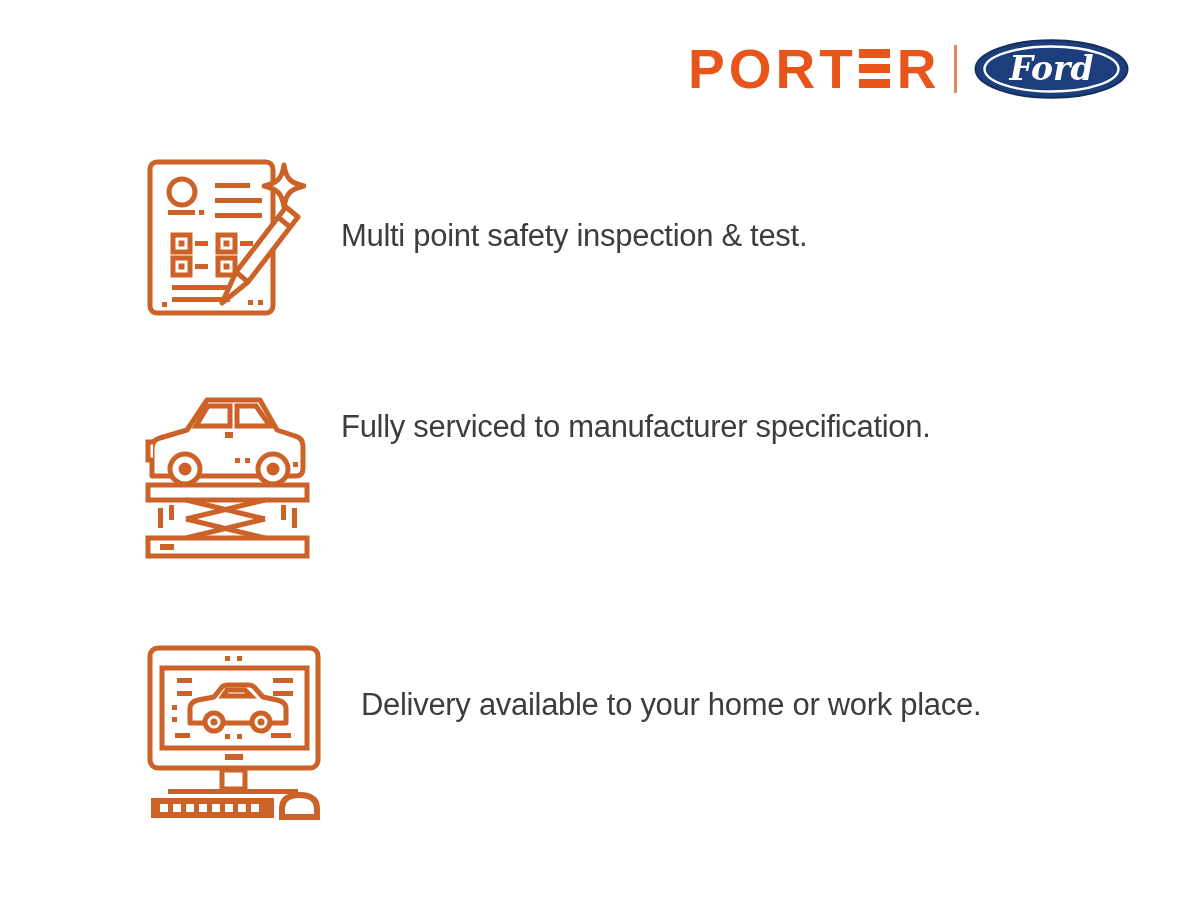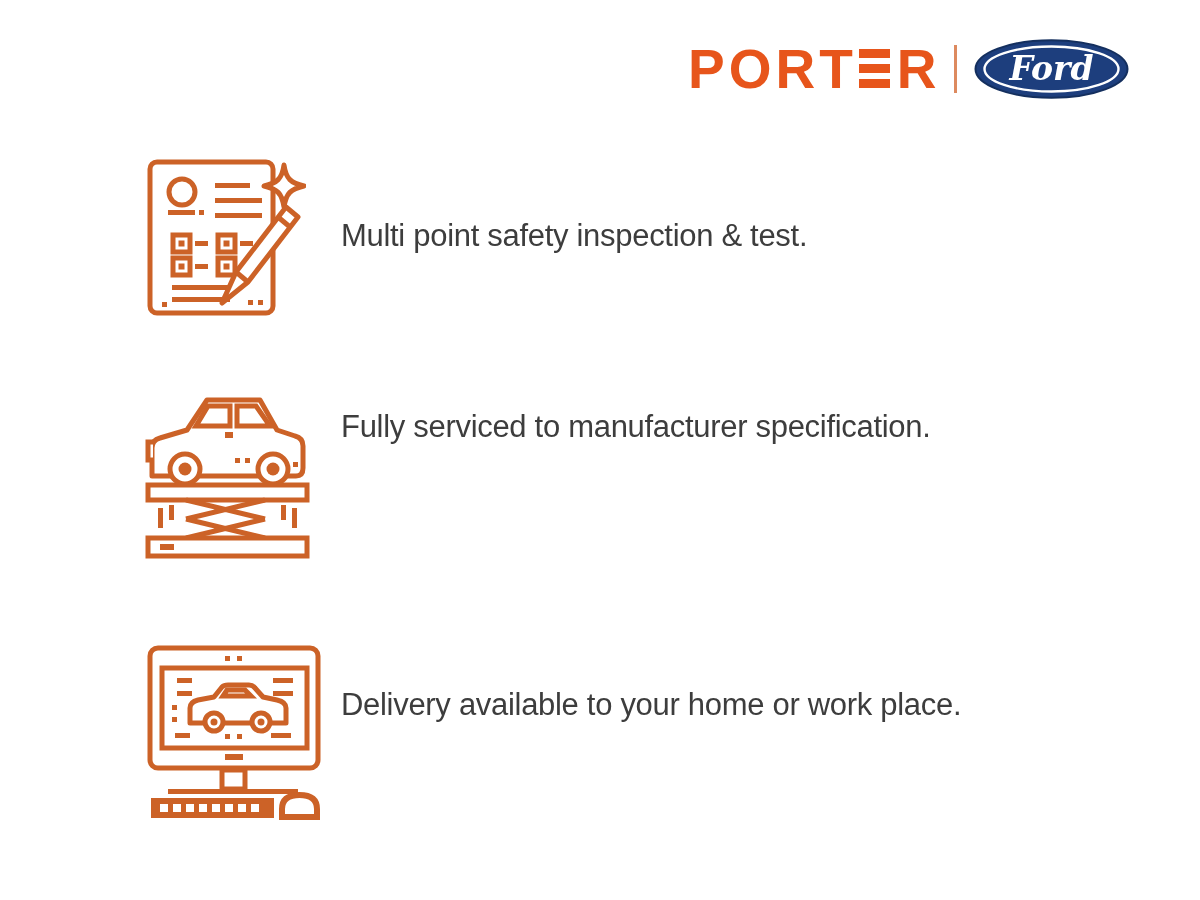--- a/index.html
+++ b/index.html
@@ -31,21 +31,21 @@
   .icon1 { left:146px; top:156px; }
   .icon2 { left:144px; top:392px; }
   .icon3 { left:138px; top:643px; }
   .feature-text {
     position:absolute; left:341px;
     font-size:31px; line-height:42px; letter-spacing:-0.3px;
     color:#3D3D3D;
   }
   .text1 { top:215px; }
   .text2 { top:406px; }
-  .text3 { top:684px; }
+  .text3 { top:684px;margin-left:20px; }
   .feature-text span { display:block; }
   svg { display:block; }
 </style>
 </head>
 <body>
 
 <div class="logo-row">
   <div class="porter">
     <span>PORT</span>
     <span class="e-bars">

